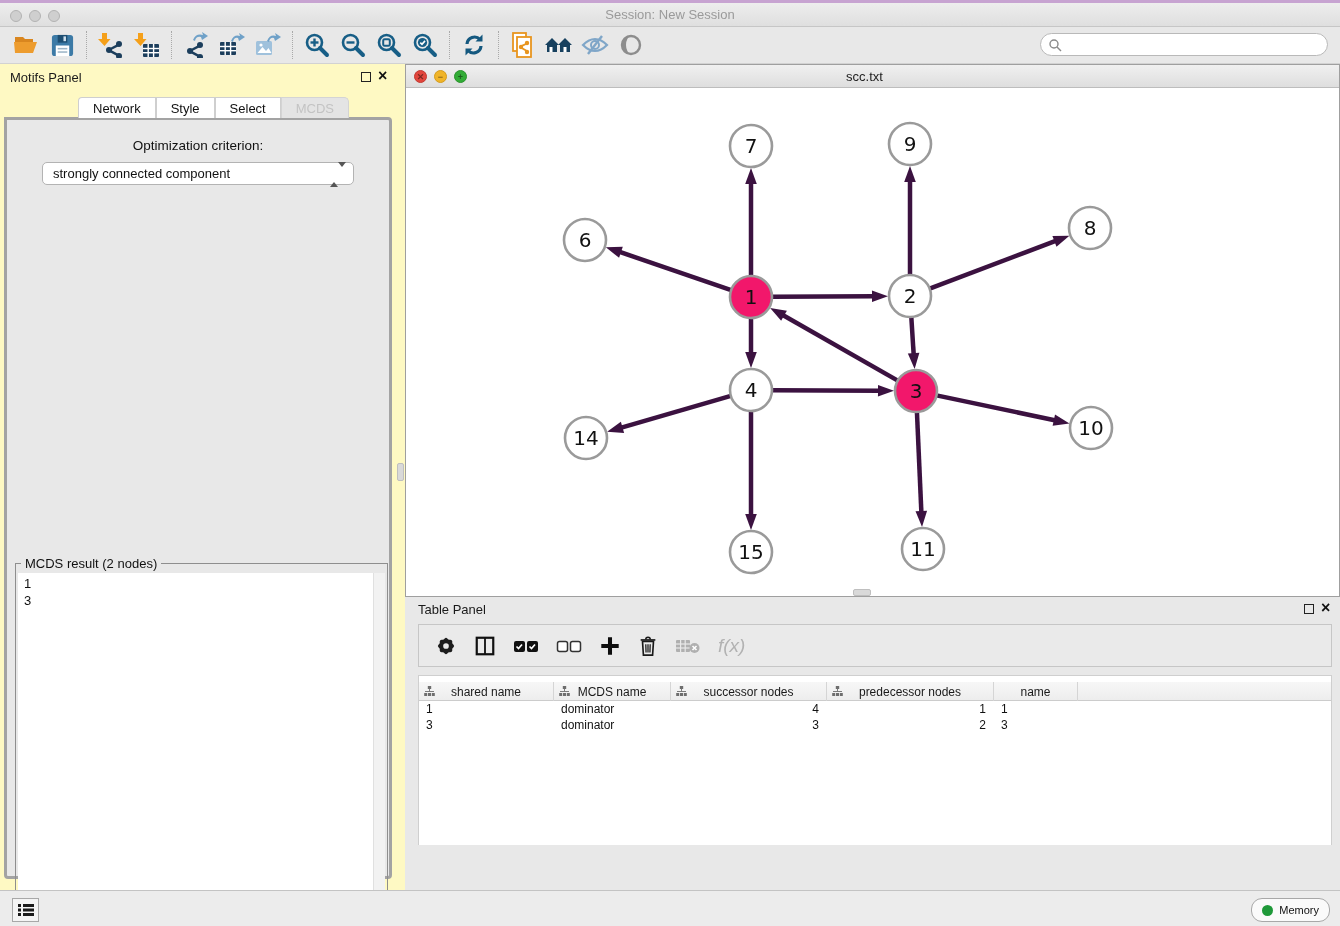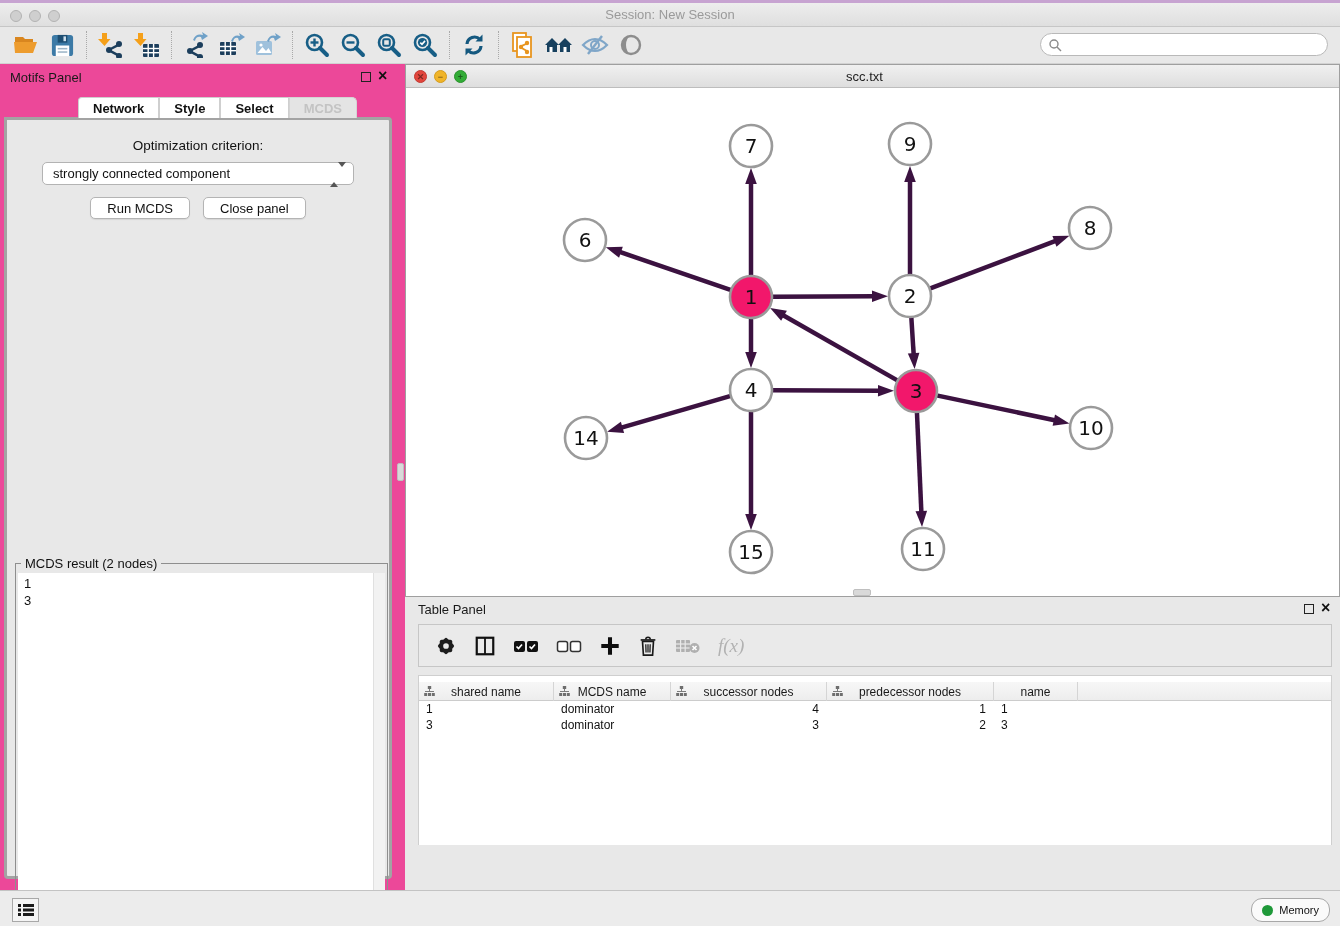--- a/index.html
+++ b/index.html
@@ -1,17 +1,17 @@
 <!DOCTYPE html>
 <html><head>
 <meta charset="utf-8">
 <style>
   * { margin:0; padding:0; box-sizing:border-box; }
   html,body { width:1340px; height:926px; font-family:"Liberation Sans", sans-serif; }
-  #app { position:relative; width:1340px; height:926px; background:#ec4899; overflow:hidden; }
+  #app { position:relative; width:1340px; height:926px; background:#fef9c3; overflow:hidden; }
 
   
   .purple-strip { position:absolute; left:0; top:0; width:1340px; height:3px; background:#c7a3d1; }
   .titlebar { position:absolute; left:0; top:3px; width:1340px; height:24px;
     background:linear-gradient(#ededed,#dfdfdf); border-bottom:1px solid #c6c6c6; }
   .titlebar .title { position:absolute; left:0; right:0; top:4px; text-align:center;
     font-size:13px; color:#9a9a9a; }
   .tl-dot { position:absolute; top:7px; width:12px; height:12px; border-radius:50%;
     background:#cfcfcf; border:1px solid #b3b3b3; }
 
@@ -25,21 +25,21 @@
   .search-wrap input { border:none; outline:none; flex:1; font-size:12px; background:transparent;
     font-family:"Liberation Sans",sans-serif; }
 
   
   .control-panel { position:absolute; left:0; top:64px; width:396px; height:826px; }
   .cp-header { position:relative; height:26px; }
   .panel-title { position:absolute; left:10px; top:6px; font-size:13px; color:#1a1a1a; }
   .float-btn { position:absolute; width:10px; height:10px; border:1.6px solid #222; top:8px; cursor:default; }
   .close-btn { position:absolute; top:4px; font-size:16px; font-weight:900; color:#111; line-height:16px; cursor:default; }
   .cp-tabs { position:absolute; left:78px; top:33px; height:21px; display:flex; z-index:2; }
-  .cp-tab { height:21px; padding:0 14px; font-size:13px; font-weight:bold; color:#111; background:#fff;
+  .cp-tab { height:21px; padding:0 14px; font-size:13px; font-weight:normal; color:#111; background:#fff;
     border:1px solid #cfcfcf; border-bottom:none; display:flex; align-items:center; }
   .cp-tab:first-child { border-top-left-radius:4px; }
   .cp-tab.selected { background:#e4e4e4; color:#c3c3c3; border-color:#d4d4d4; border-top-right-radius:5px; }
   .cp-content { position:absolute; left:4px; top:53px; width:388px; height:762px;
     background:#e8e8e8; border:3px solid #a3a3a3; border-radius:0 4px 4px 4px; }
   .opt-label { margin-top:18px; text-align:center; font-size:13.5px; color:#111; }
   .cp-select { position:relative; margin:9px auto 0 auto; width:312px; height:23px; background:#fff;
     border:1px solid #b3b3b3; border-radius:5px; font-size:13px; color:#111;
     display:flex; align-items:center; padding-left:10px; }
   .cp-select .stepper { position:absolute; right:7px; top:4px; }
@@ -77,21 +77,21 @@
     background:#d9d9d9; border:1px solid #bfbfbf; border-radius:2px; }
   .split-grip-h { position:absolute; left:853px; top:589px; width:18px; height:7px;
     background:#d9d9d9; border:1px solid #bfbfbf; border-radius:2px; }
 
   
   .table-panel { position:absolute; left:405px; top:597px; width:935px; height:293px; background:#e8e8e8; }
   .tp-header { position:relative; height:24px; }
   .tp-toolbar { position:absolute; left:13px; top:27px; width:914px; height:43px; background:#eaeaea;
     border:1px solid #c6c6c6; display:flex; align-items:center; gap:17px; padding-left:16px; }
   .tp-toolbar .ticon { display:flex; align-items:center; justify-content:center; }
-  .fx-label { font-family:Liberation Serif, serif; font-style:italic; font-size:19px; color:#b2b2b2; }
+  .fx-label { font-family:Liberation Sans, sans-serif; font-style:italic; font-size:19px; color:#b2b2b2; }
   .tp-table { position:absolute; left:13px; top:78px; width:914px; height:170px; background:#fff;
     border:1px solid #cfcfcf; border-bottom:none; overflow:hidden; }
   .tp-head-row { display:flex; height:19px; background:linear-gradient(#f7f7f7,#ededed);
     border-bottom:1px solid #cccccc;margin-top:6px; }
   .tp-head-cell { position:relative; display:flex; align-items:center; justify-content:center; gap:5px;
     font-size:12px; color:#1a1a1a; border-right:1px solid #d5d5d5; height:19px; }
   .tp-head-cell svg { position:absolute; left:5px; }
   .tp-row { display:flex; height:16px; }
   .tp-cell { font-size:12px; color:#111; padding:1px 7px 0 7px; height:16px; border-right:1px solid transparent; }
   .tp-tabs { position:absolute; left:0; right:0; top:260px; display:flex; justify-content:center; }
@@ -299,24 +299,20 @@
       <div class="cp-tab">Network</div>
       <div class="cp-tab">Style</div>
       <div class="cp-tab">Select</div>
       <div class="cp-tab selected">MCDS</div>
     </div>
     <div class="cp-content">
       <div class="opt-label">Optimization criterion:</div>
       <div class="cp-select">
         <span>strongly connected component</span>
         <span class="stepper"><span class="up"></span><span class="down"></span></span>
-      </div>
-      <div class="cp-buttons">
-        <button class="btn">Run MCDS</button>
-        <button class="btn">Close panel</button>
       </div>
       <div class="result-box">
         <span class="result-legend">MCDS result (2 nodes)</span>
         <div class="result-inner">
           <div class="result-text">1
 3</div>
           <div class="result-scrollbar"></div>
         </div>
       </div>
     </div>

